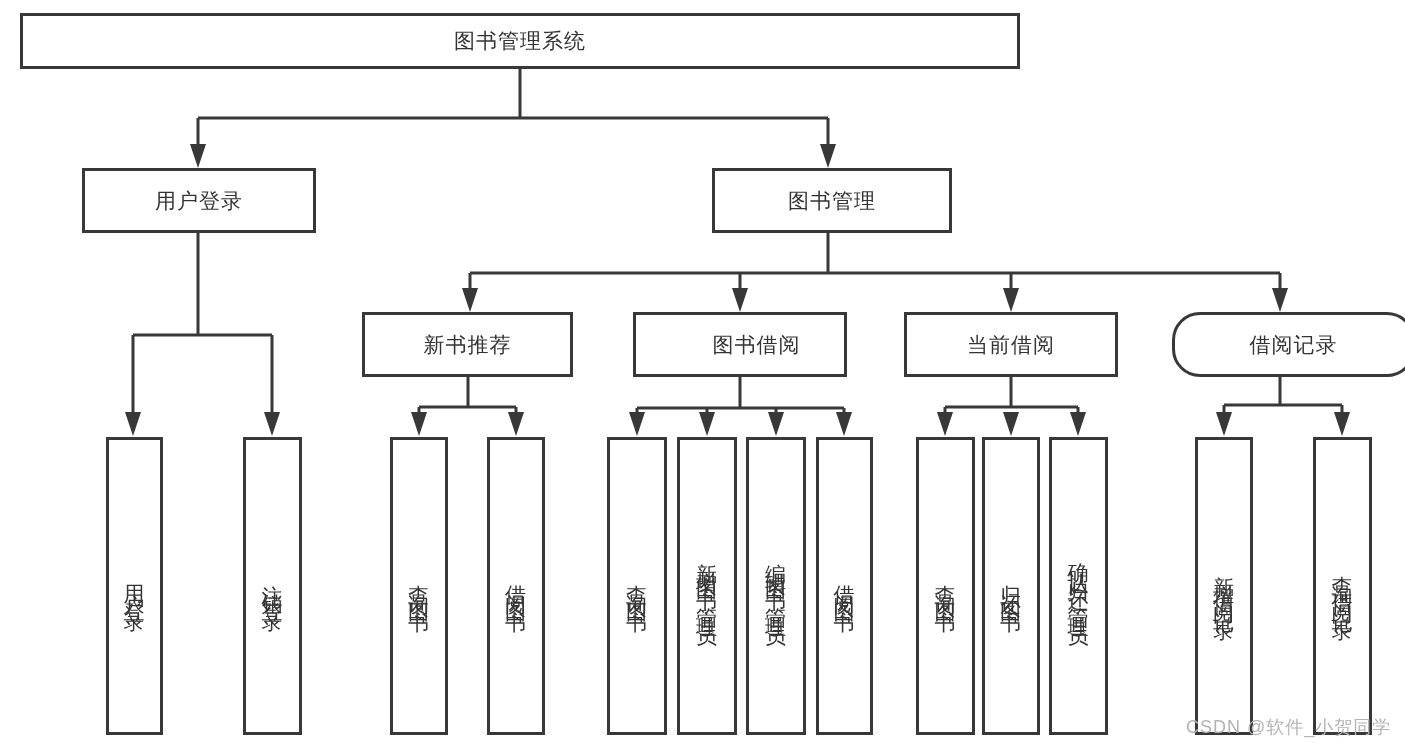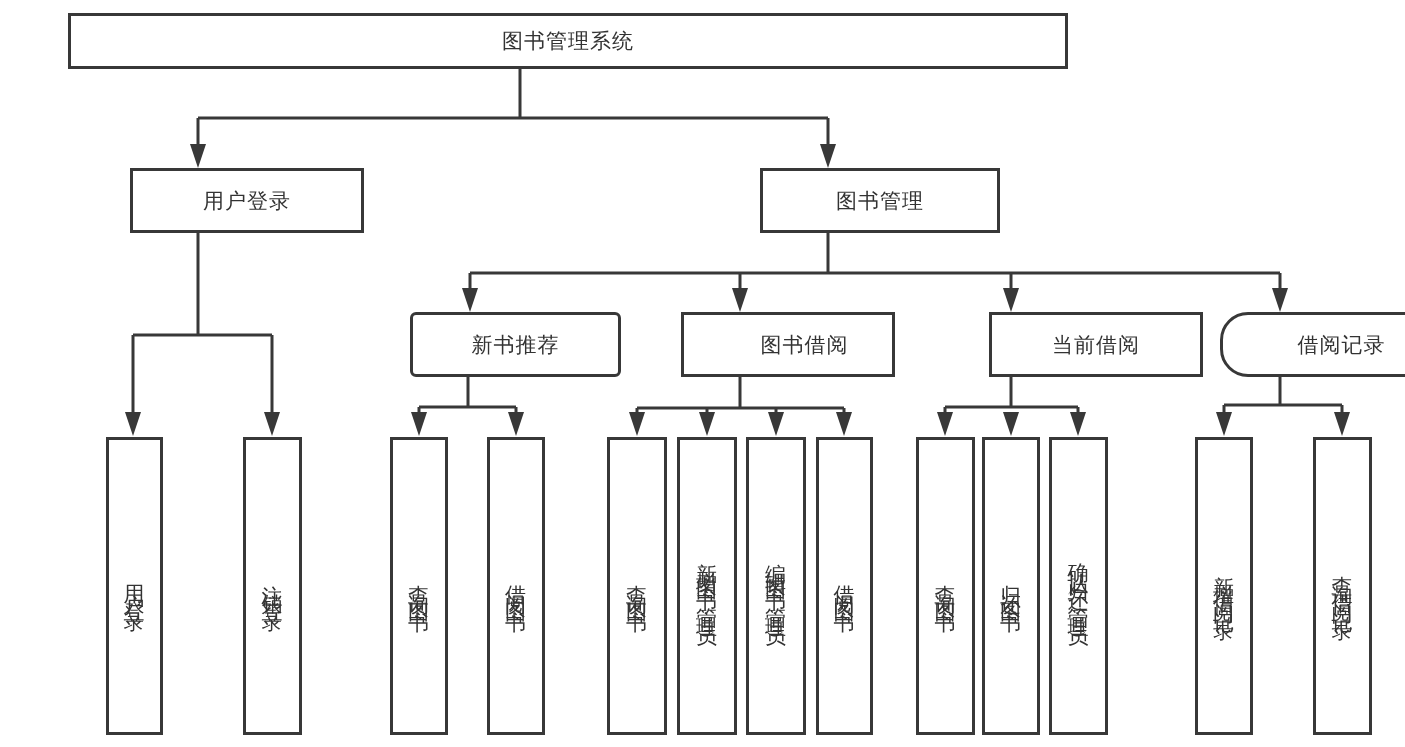--- a/index.html
+++ b/index.html
@@ -22,21 +22,21 @@
     box-sizing:border-box;
     background:#ffffff;
     border:3px solid var(--line);
     color:var(--text);
     display:flex;align-items:center;justify-content:center;
     z-index:1;
     font-size:21px;
     letter-spacing:1px;
     white-space:nowrap;
   }
-  .hbox{height:65px;margin-left:48px;}
+  .hbox{height:65px;}
   .vbox{height:298px;}
   .vbox .vtext{
     writing-mode:vertical-rl;
     text-orientation:mixed;
     letter-spacing:9px;
     line-height:1;
     font-size:21px;
   }
   #watermark{
     position:absolute;
@@ -107,27 +107,27 @@
     <span>图书管理系统</span>
   </div>
 
   <div class="node hbox" style="left:82px;top:168px;width:234px;">
     <span>用户登录</span>
   </div>
   <div class="node hbox" style="left:712px;top:168px;width:240px;">
     <span>图书管理</span>
   </div>
 
-  <div class="node hbox" style="left:362px;top:312px;width:211px;border-radius:6px;">
+  <div class="node hbox" style="left:362px;top:312px;width:211px;">
     <span>新书推荐</span>
   </div>
   <div class="node hbox" style="left:633px;top:312px;width:214px;padding-left:33px;">
     <span>图书借阅</span>
   </div>
-  <div class="node hbox" style="left:941px;top:312px;width:214px;">
+  <div class="node hbox" style="left:904px;top:312px;width:214px;">
     <span>当前借阅</span>
   </div>
   <div class="node hbox" style="left:1172px;top:312px;width:243px;border-radius:28px;">
     <span>借阅记录</span>
   </div>
 
   <div class="node vbox" style="left:106px;top:437px;width:57px;">
     <span class="vtext">用户登录</span>
   </div>
   <div class="node vbox" style="left:243px;top:437px;width:59px;">
@@ -164,13 +164,14 @@
     <span class="vtext">确认归还（管理员）</span>
   </div>
 
   <div class="node vbox" style="left:1195px;top:437px;width:58px;">
     <span class="vtext">新增借阅记录</span>
   </div>
   <div class="node vbox" style="left:1313px;top:437px;width:59px;">
     <span class="vtext">查询借阅记录</span>
   </div>
 
+  <div id="watermark">CSDN @软件_小贺同学</div>
 </div>
 
 </body></html>

